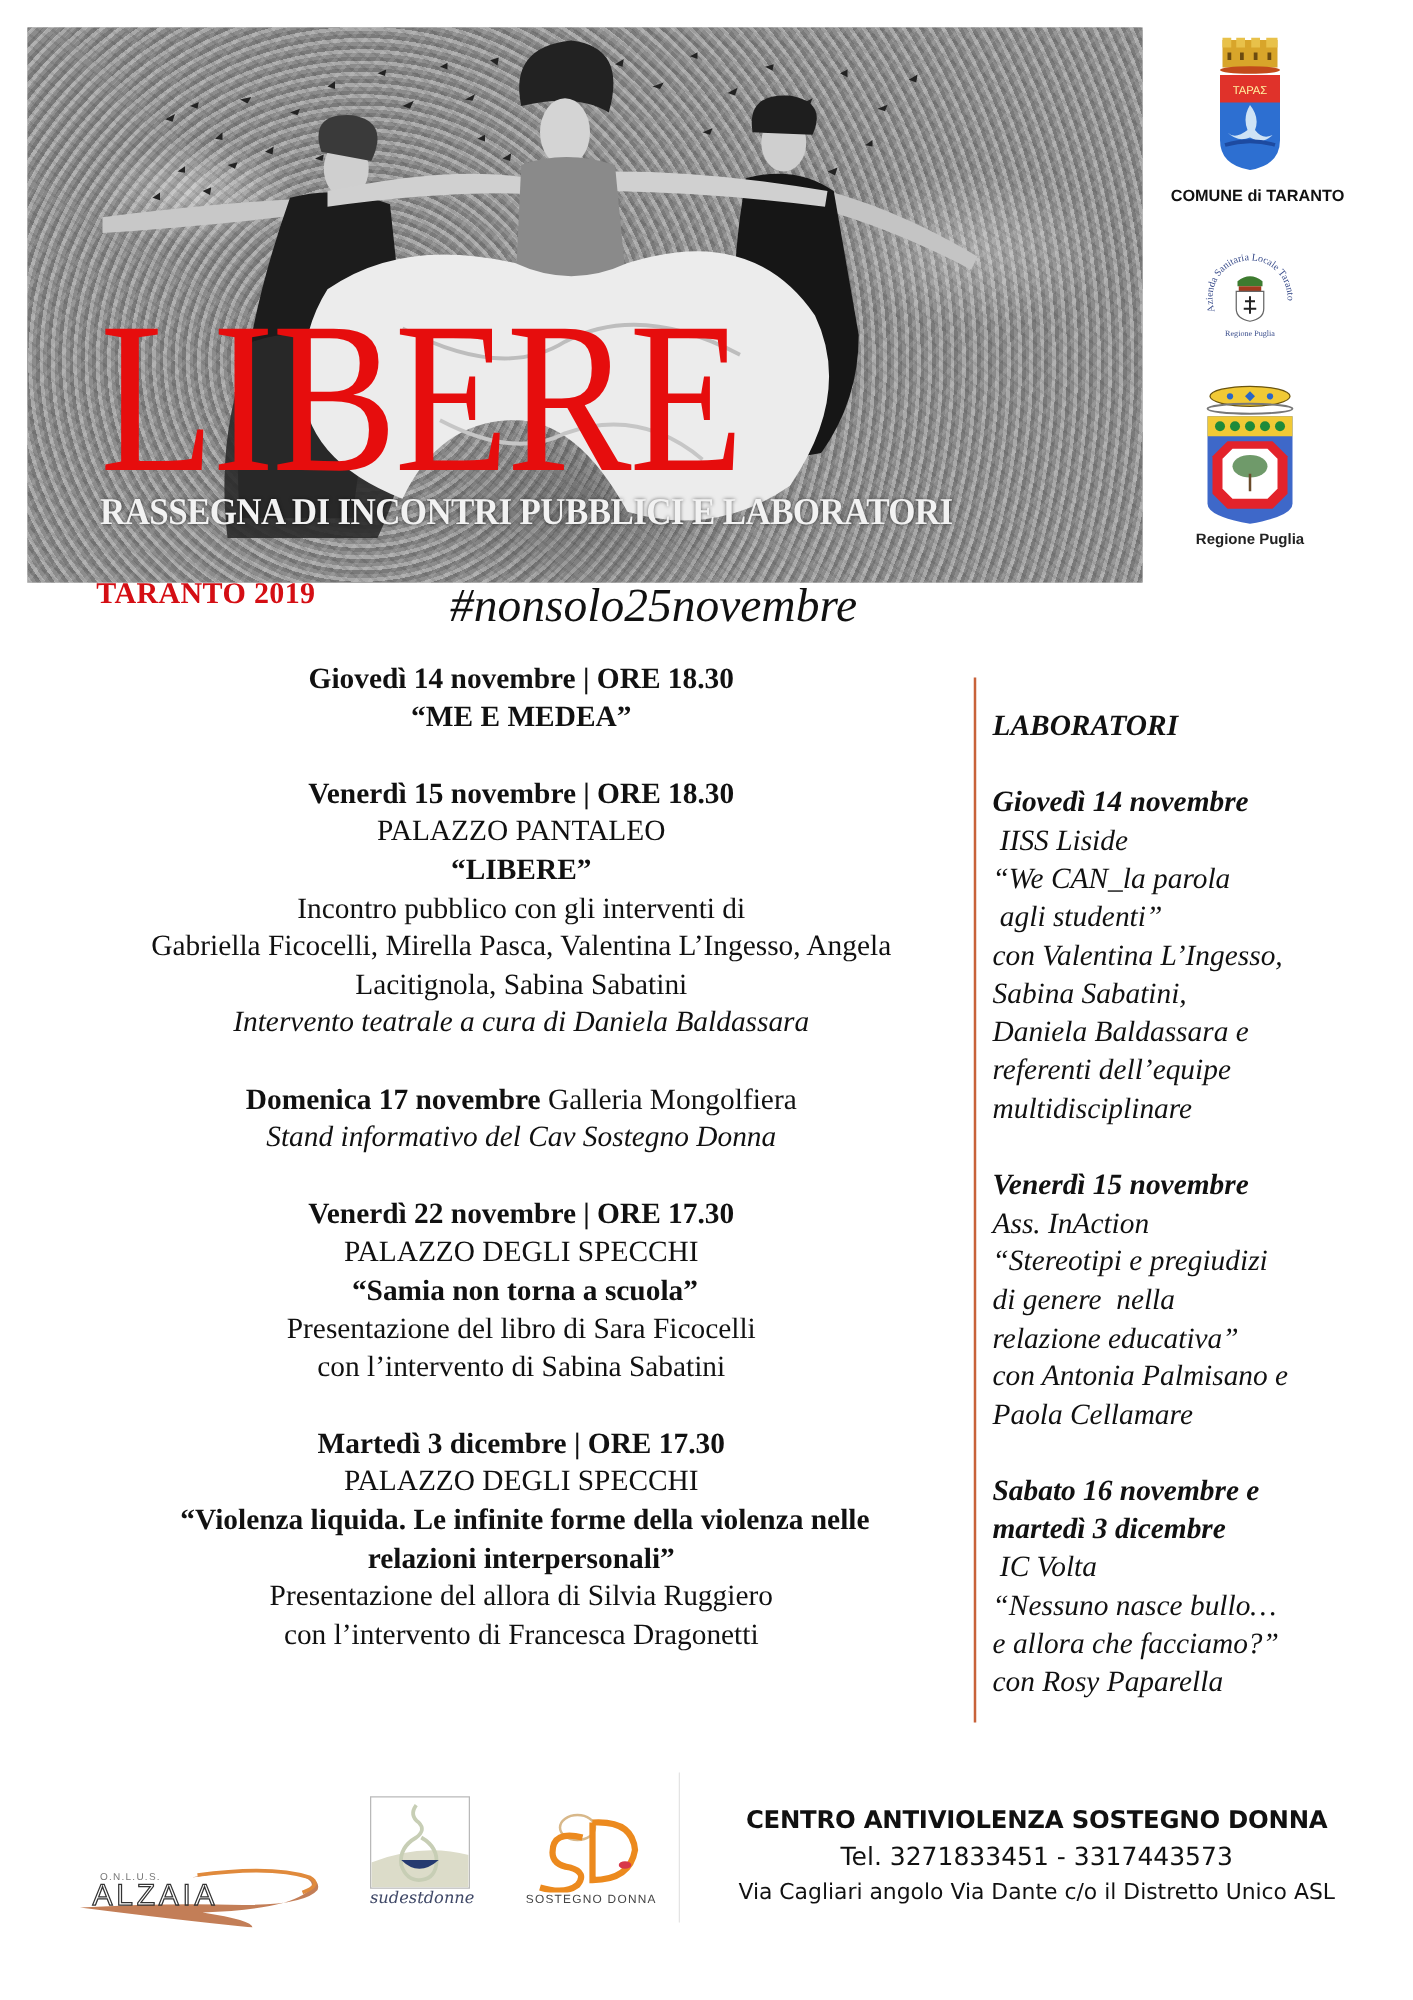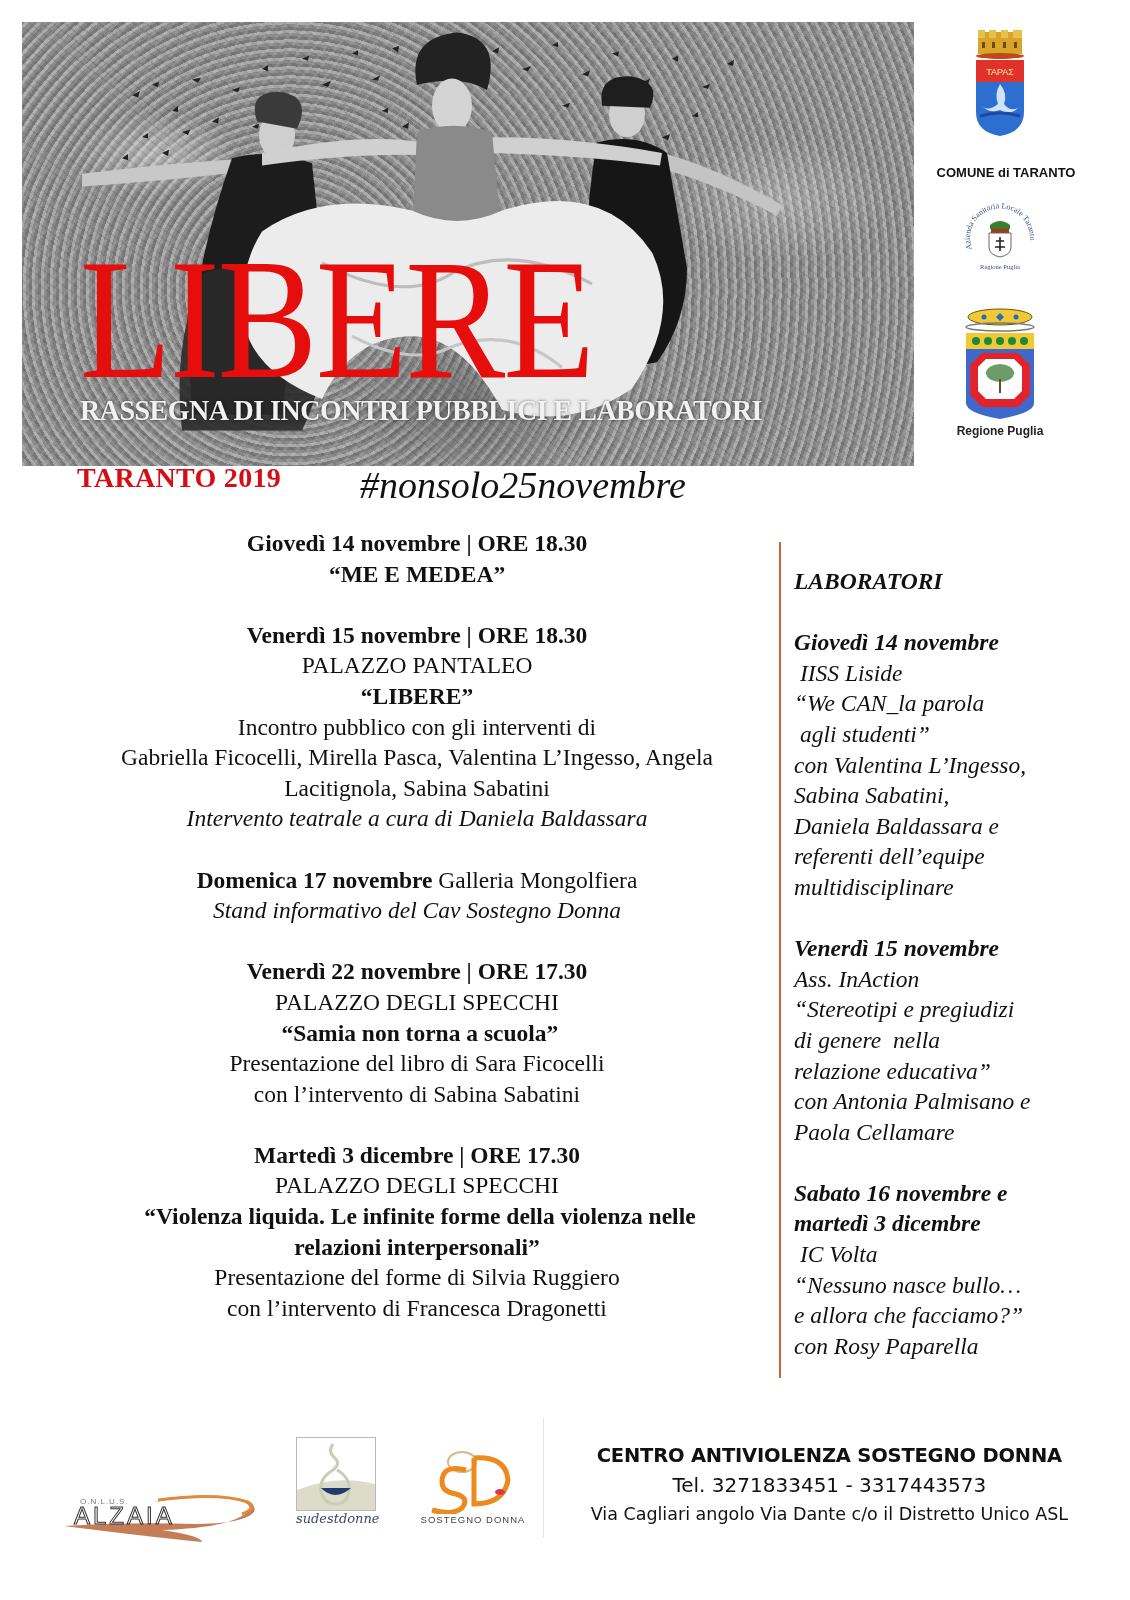--- a/index.html
+++ b/index.html
@@ -23,29 +23,29 @@
   .hero-title { position:absolute; left:58px; top:210px; font-family:"Liberation Serif", serif;
     font-size:150px; line-height:1; color:#e60d0d; letter-spacing:-2px; transform:scaleY(1.15); transform-origin:left top;
     margin:0; font-weight:normal; }
   .hero-subtitle { position:absolute; left:58px; top:371px; font-family:"Liberation Serif", serif; font-weight:bold;
     font-size:28px; color:#f2f2f2; letter-spacing:-0.5px; text-shadow:0 0 3px rgba(0,0,0,.6); transform:scaleY(1.08); transform-origin:left top; }
 
   
   .logos-right { position:absolute; left:920px; top:22px; width:200px; height:430px; }
   .logo-taranto { position:absolute; left:52px; top:8px; width:56px; }
   .logo-taranto-label { position:absolute; left:0; width:172px; top:127px; text-align:center;
-    font-family:"Liberation Sans", sans-serif; font-weight:bold; font-size:13px; color:#111;margin-top:16px; }
+    font-family:"Liberation Sans", sans-serif; font-weight:bold; font-size:13px; color:#111; }
   .logo-asl { position:absolute; left:38px; top:175px; width:84px; height:84px; }
   .logo-puglia { position:absolute; left:42px; top:285px; width:76px; }
   .logo-puglia-label { position:absolute; left:0; width:160px; top:402px; text-align:center;
     font-family:"Liberation Sans", sans-serif; font-weight:bold; font-size:12px; color:#222; }
 
   
   .city-year { position:absolute; left:77px; top:462px; font-family:"Liberation Serif", serif; font-weight:bold;
-    font-size:28px; color:#d40e14; letter-spacing:0.3px; }
+    font-size:24px; color:#d40e14; letter-spacing:0.3px; }
   .hashtag { position:absolute; left:360px; top:463px; font-family:"Liberation Serif", serif; font-style:italic;
     font-size:38px; color:#111; }
 
   
   .events { position:absolute; left:77px; top:528px; width:680px; font-size:23.5px; line-height:30.6px; }
   .event { margin-bottom:30.6px;text-align:center; }
   .event .line { display:block; white-space:nowrap; }
   .b { font-weight:bold; }
   .i { font-style:italic; }
 
@@ -202,21 +202,21 @@
     <span class="line">PALAZZO DEGLI SPECCHI</span>
     <span class="line b" style="white-space:pre"> “Samia non torna a scuola”</span>
     <span class="line">Presentazione del libro di Sara Ficocelli</span>
     <span class="line">con l’intervento di Sabina Sabatini</span>
   </div>
   <div class="event">
     <span class="line b">Martedì 3 dicembre | ORE 17.30</span>
     <span class="line">PALAZZO DEGLI SPECCHI</span>
     <span class="line b" style="white-space:pre"> “Violenza liquida. Le infinite forme della violenza nelle</span>
     <span class="line b">relazioni interpersonali”</span>
-    <span class="line">Presentazione del forme di Silvia Ruggiero</span>
+    <span class="line">Presentazione del allora di Silvia Ruggiero</span>
     <span class="line">con l’intervento di Francesca Dragonetti</span>
   </div>
 </div>
 
 <div class="divider"></div>
 
 <div class="labs">
   <span class="title">LABORATORI</span>
   <div class="lab">
     <span class="line date">Giovedì 14 novembre</span>

